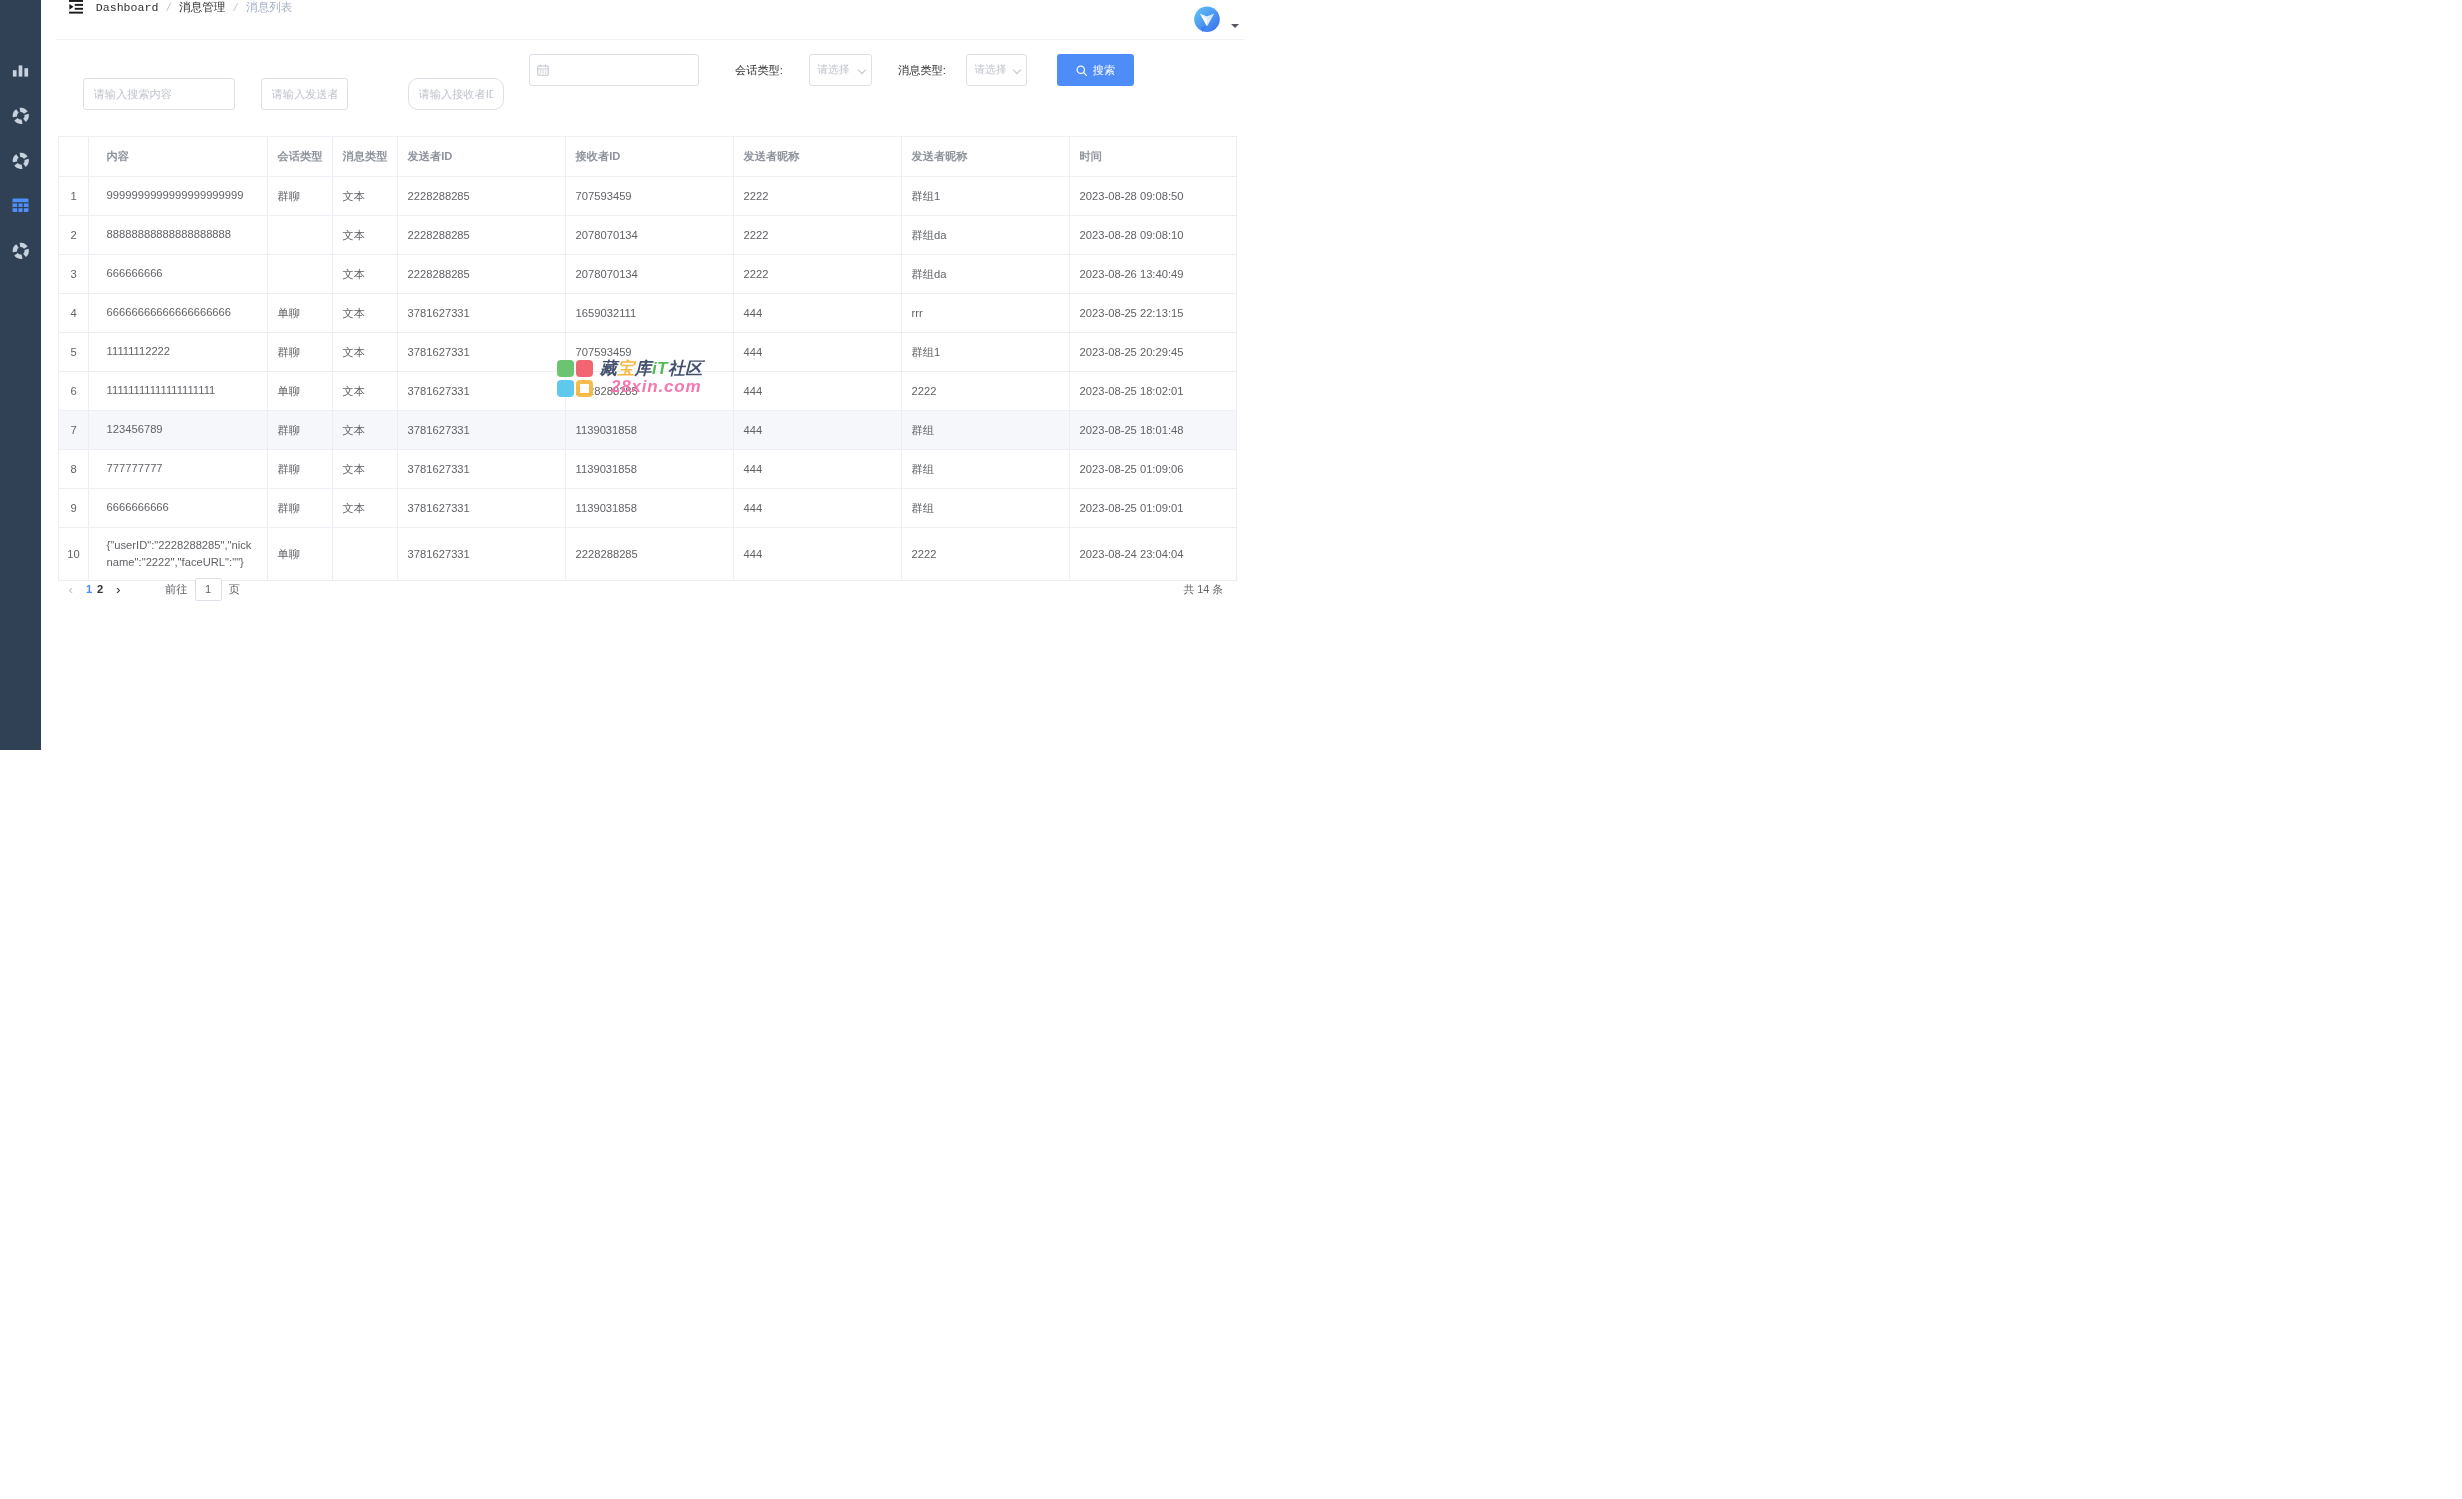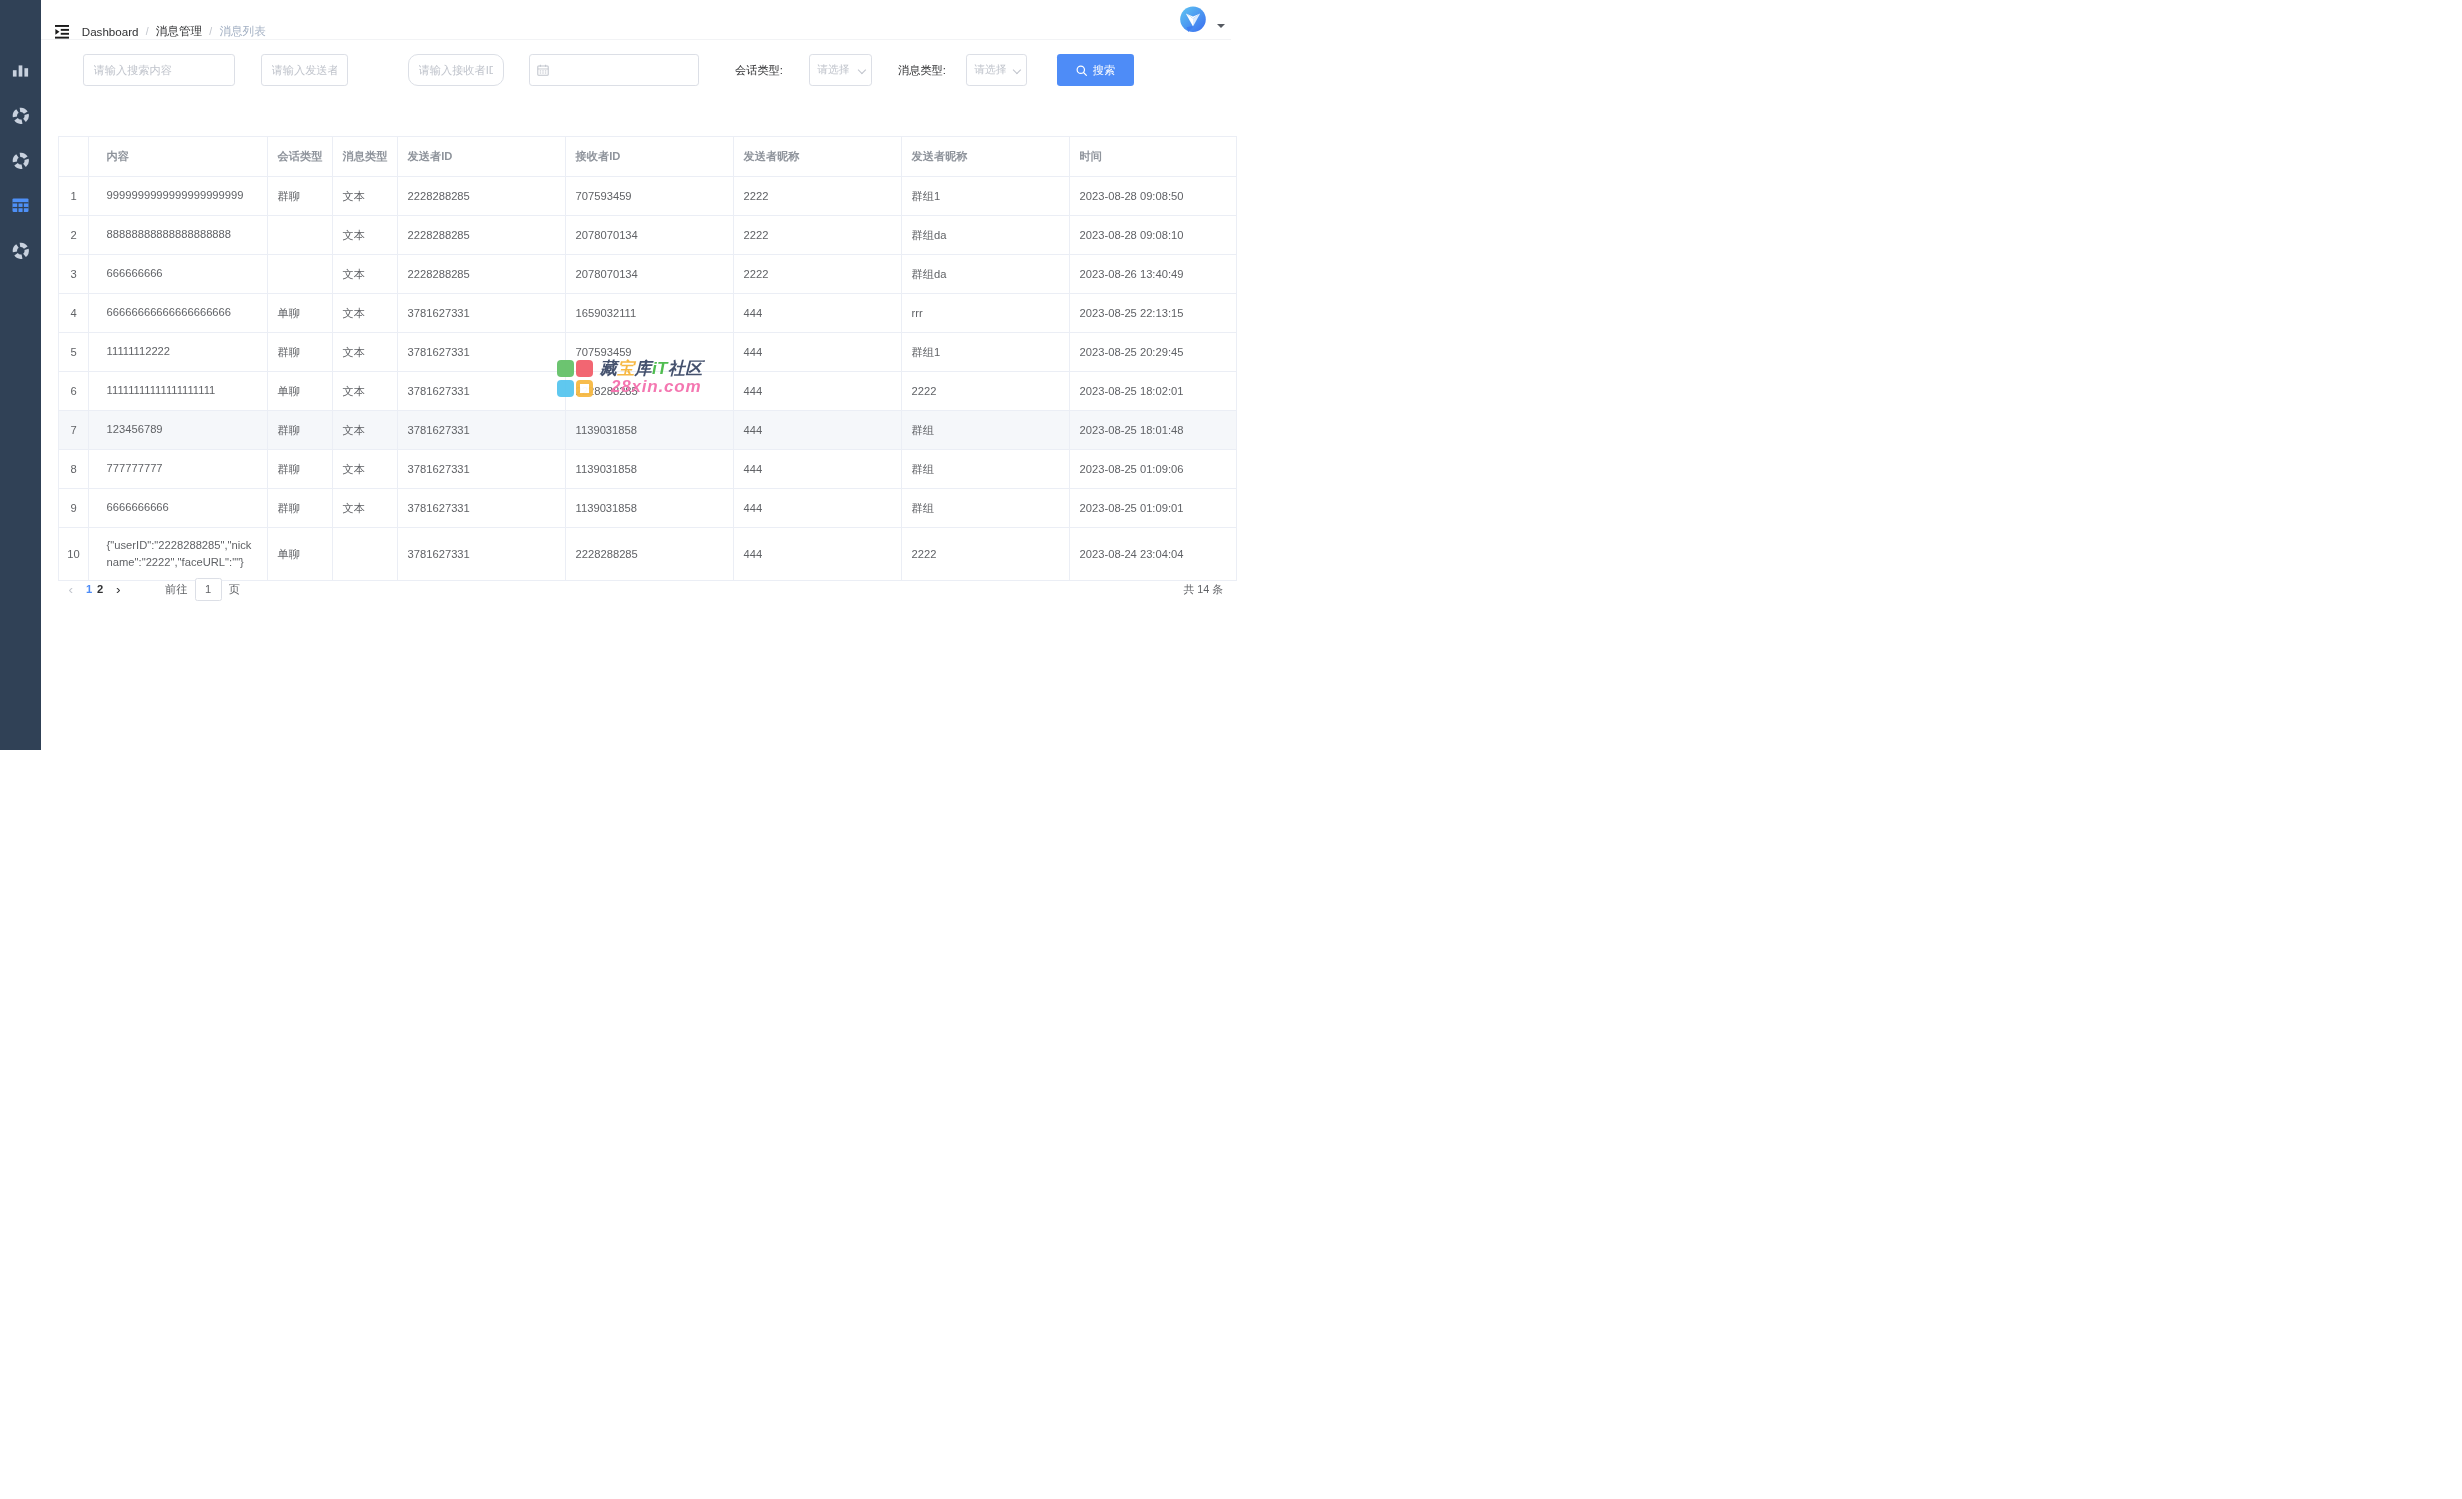--- a/index.html
+++ b/index.html
@@ -4,38 +4,38 @@
 <style>
   * { margin:0; padding:0; box-sizing:border-box; }
   html,body { width:1231px; height:750px; background:#fff; overflow:hidden;
     font-family:"Liberation Sans","DejaVu Sans",sans-serif; }
   
   .sidebar { position:absolute; left:0; top:0; width:41px; height:750px; background:#304156; z-index:5; }
   .side-item { width:41px; height:45px; display:flex; align-items:center; justify-content:center; cursor:pointer; }
   .side-item svg { display:block; }
   .sidebar .stack { position:absolute; top:48px; left:0; width:41px; display:flex; flex-direction:column; gap:0; }
   
-  .navbar { position:absolute; left:41px; top:0; width:1190px; height:40px; background:#fff;
-    border-bottom:0.8px solid #f2f3f5; display:flex; align-items:flex-end; z-index:4; }
+  .navbar { position:absolute; left:55px; top:0; width:1190px; height:40px; background:#fff;
+    border-bottom:0.8px solid #f2f3f5; display:flex; align-items:flex-start; z-index:4;font-family:Liberation Mono, monospace; }
   .hamburger { margin-left:13.6px; width:14.4px; height:13.6px; cursor:pointer; }
   .breadcrumb { margin-left:12.8px; font-size:11.6px; display:flex; align-items:center; gap:7.2px; }
   .crumb { color:#303133; }
   .crumb.link { cursor:pointer; }
   .crumb-sep { color:#c0c4cc; font-size:10.4px; }
   .crumb.current { color:#a3b0c3; }
   .nav-right { position:absolute; right:6.4px; top:4px; display:flex; align-items:center; gap:8px; }
   .avatar { width:32px; height:32px; border-radius:50%; overflow:hidden; cursor:pointer; }
   .caret-down { width:0; height:0; border-left:4px solid transparent; border-right:4px solid transparent;
     border-top:4.8px solid #555a61; margin-top:11.2px; cursor:pointer; }
   
   .content { position:absolute; left:41px; top:40px; width:1190px; height:710px; background:#fff; }
   
   .f-abs { position:absolute; top:14.4px; height:32px; }
   .tinput { border:0.8px solid #dcdfe6; border-radius:3.2px; background:#fff; font-size:11.2px; color:#606266;
-    padding:0 9.6px; outline:none; }
+    padding:0 9.6px; outline:none;margin-top:24px; }
   .tinput::placeholder { color:#c0c4cc; }
   .date-box { border:0.8px solid #dcdfe6; border-radius:3.2px; display:flex; align-items:center; padding:0 7.2px; cursor:text; }
   .flabel { font-size:11.2px; color:#303133; line-height:32px; }
   .selbox { border:0.8px solid #dcdfe6; border-radius:3.2px; display:flex; align-items:center;
     justify-content:space-between; padding:0 7.2px; cursor:pointer; }
   .selbox .ph { font-size:10.8px; color:#c0c4cc; }
   .chev { width:5.6px; height:5.6px; border-right:1.3px solid #c0c4cc; border-bottom:1.3px solid #c0c4cc;
     transform:rotate(45deg) translateY(-1.6px); }
   .search-btn { background:#4e8cf7; color:#fff; border:none; border-radius:3.2px; font-size:11.2px;
     display:flex; align-items:center; justify-content:center; gap:5.6px; cursor:pointer; }

